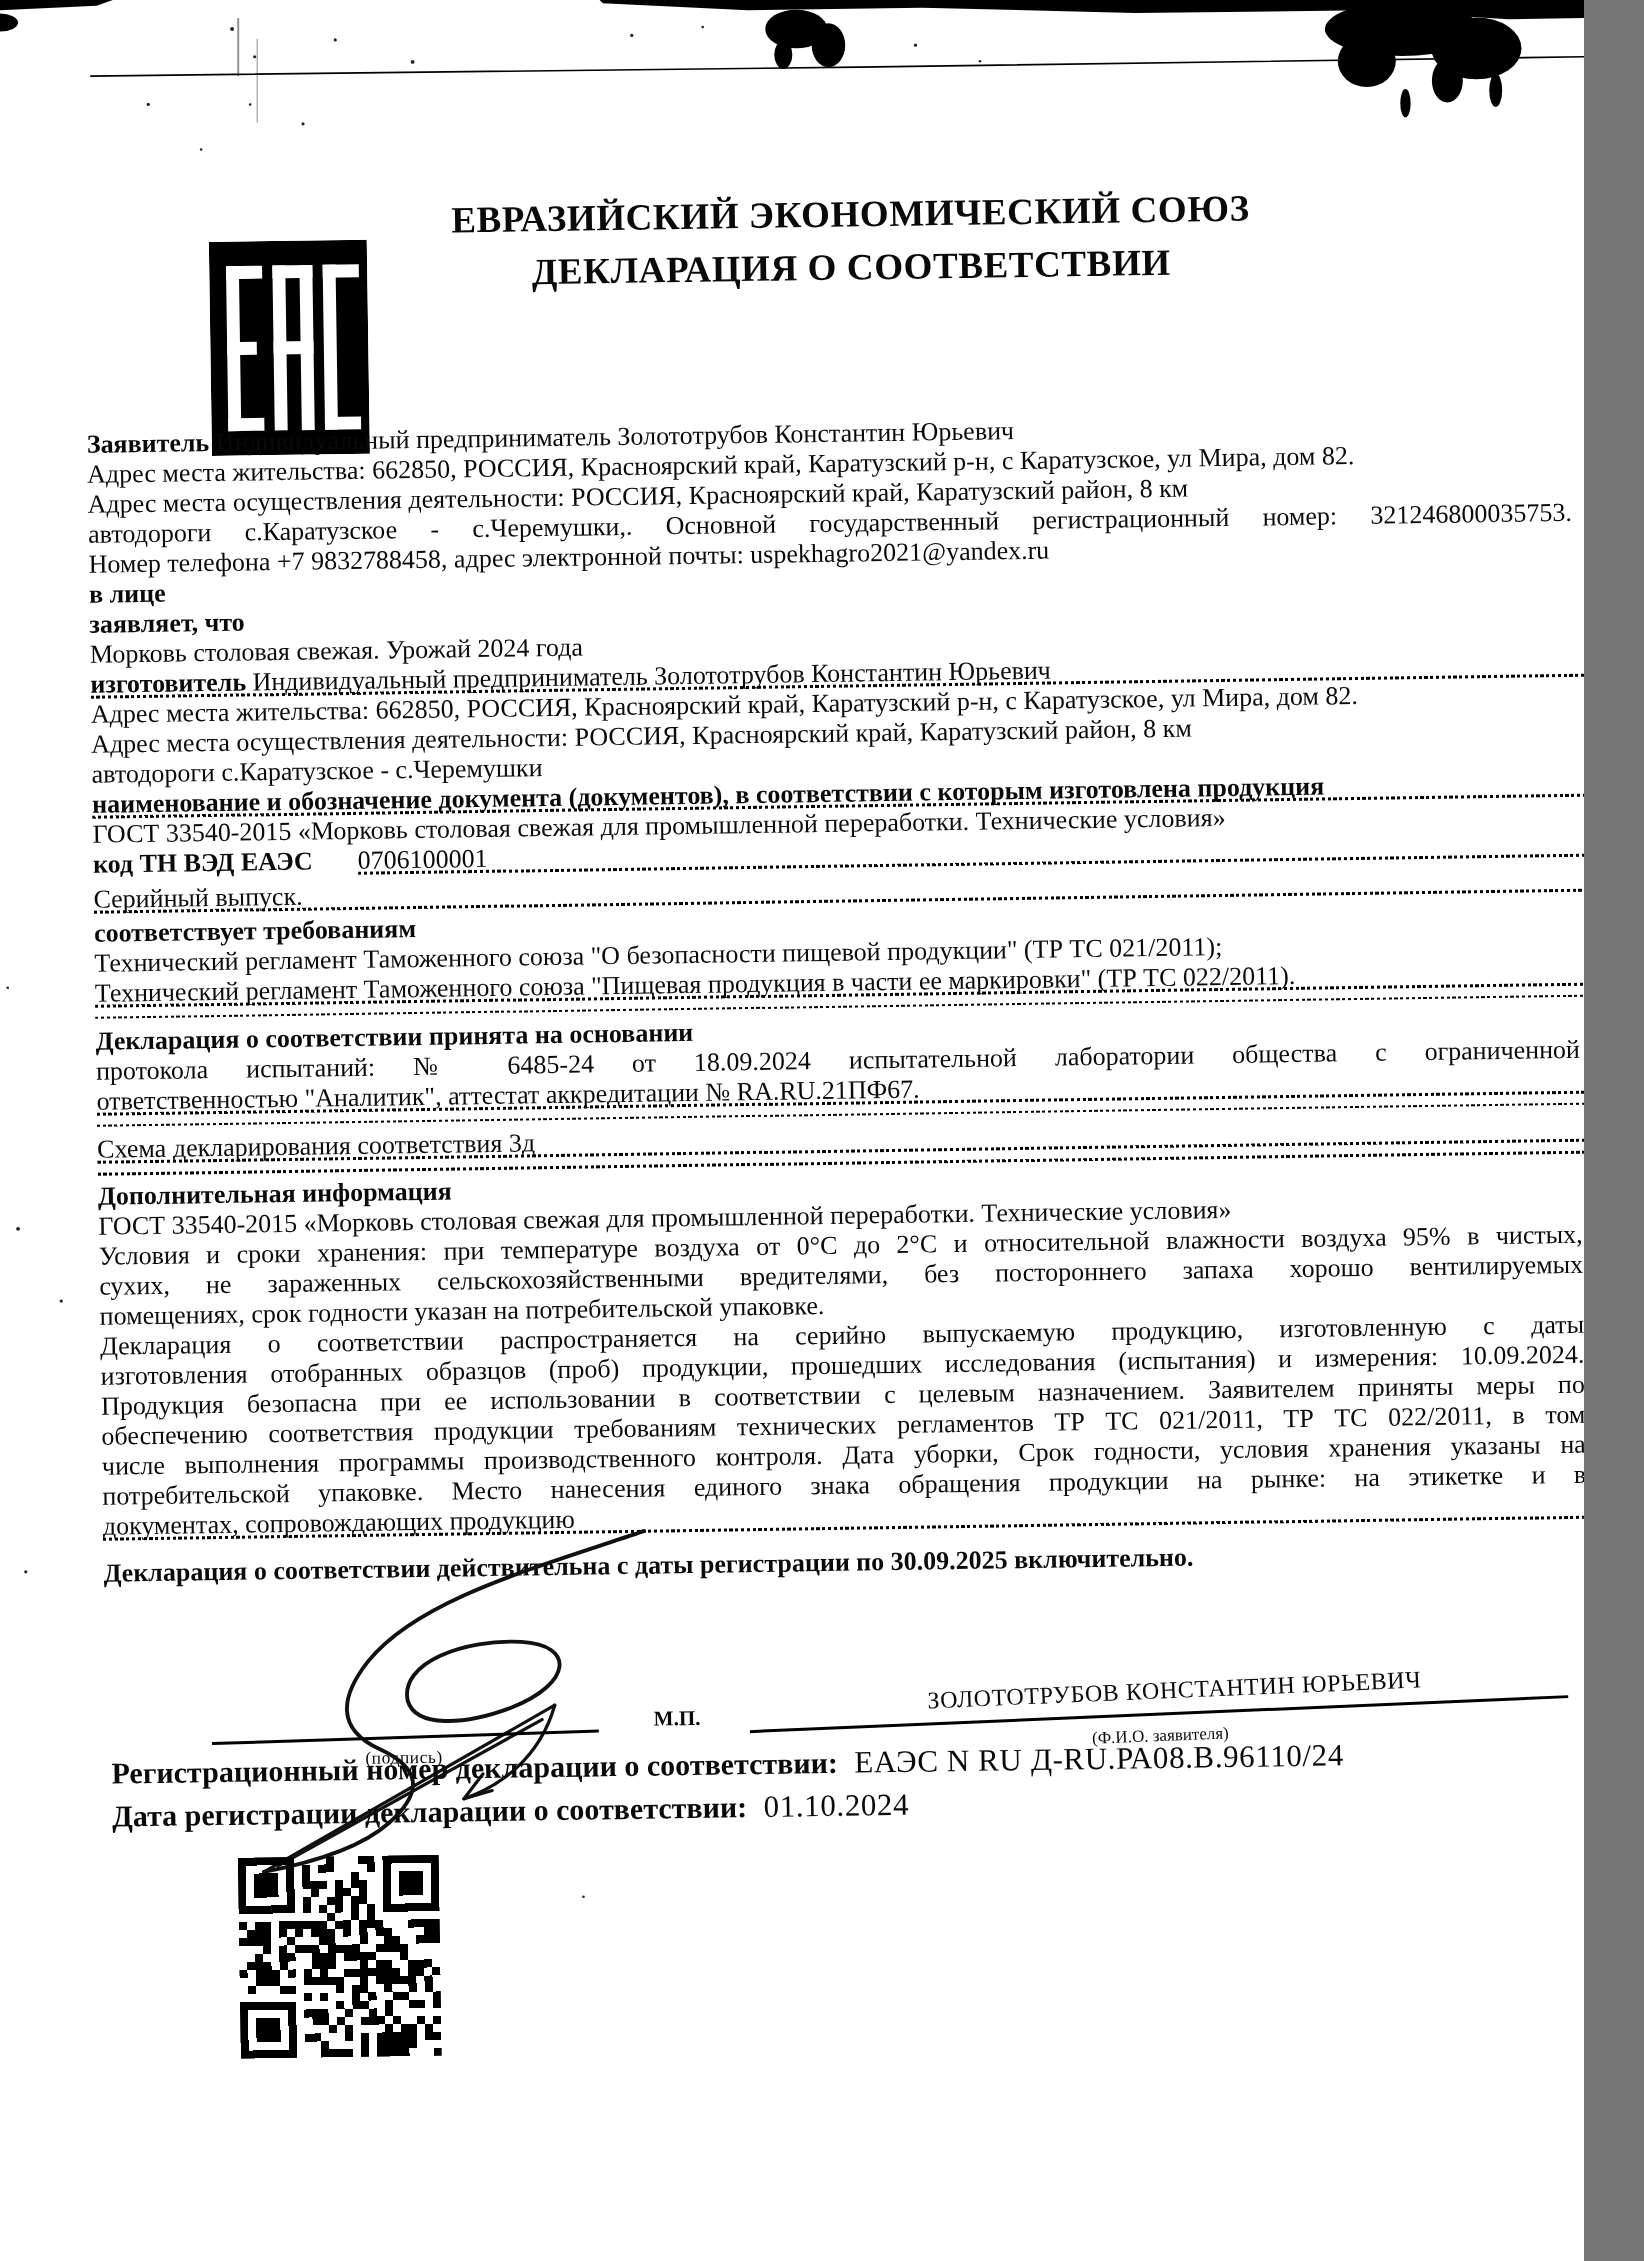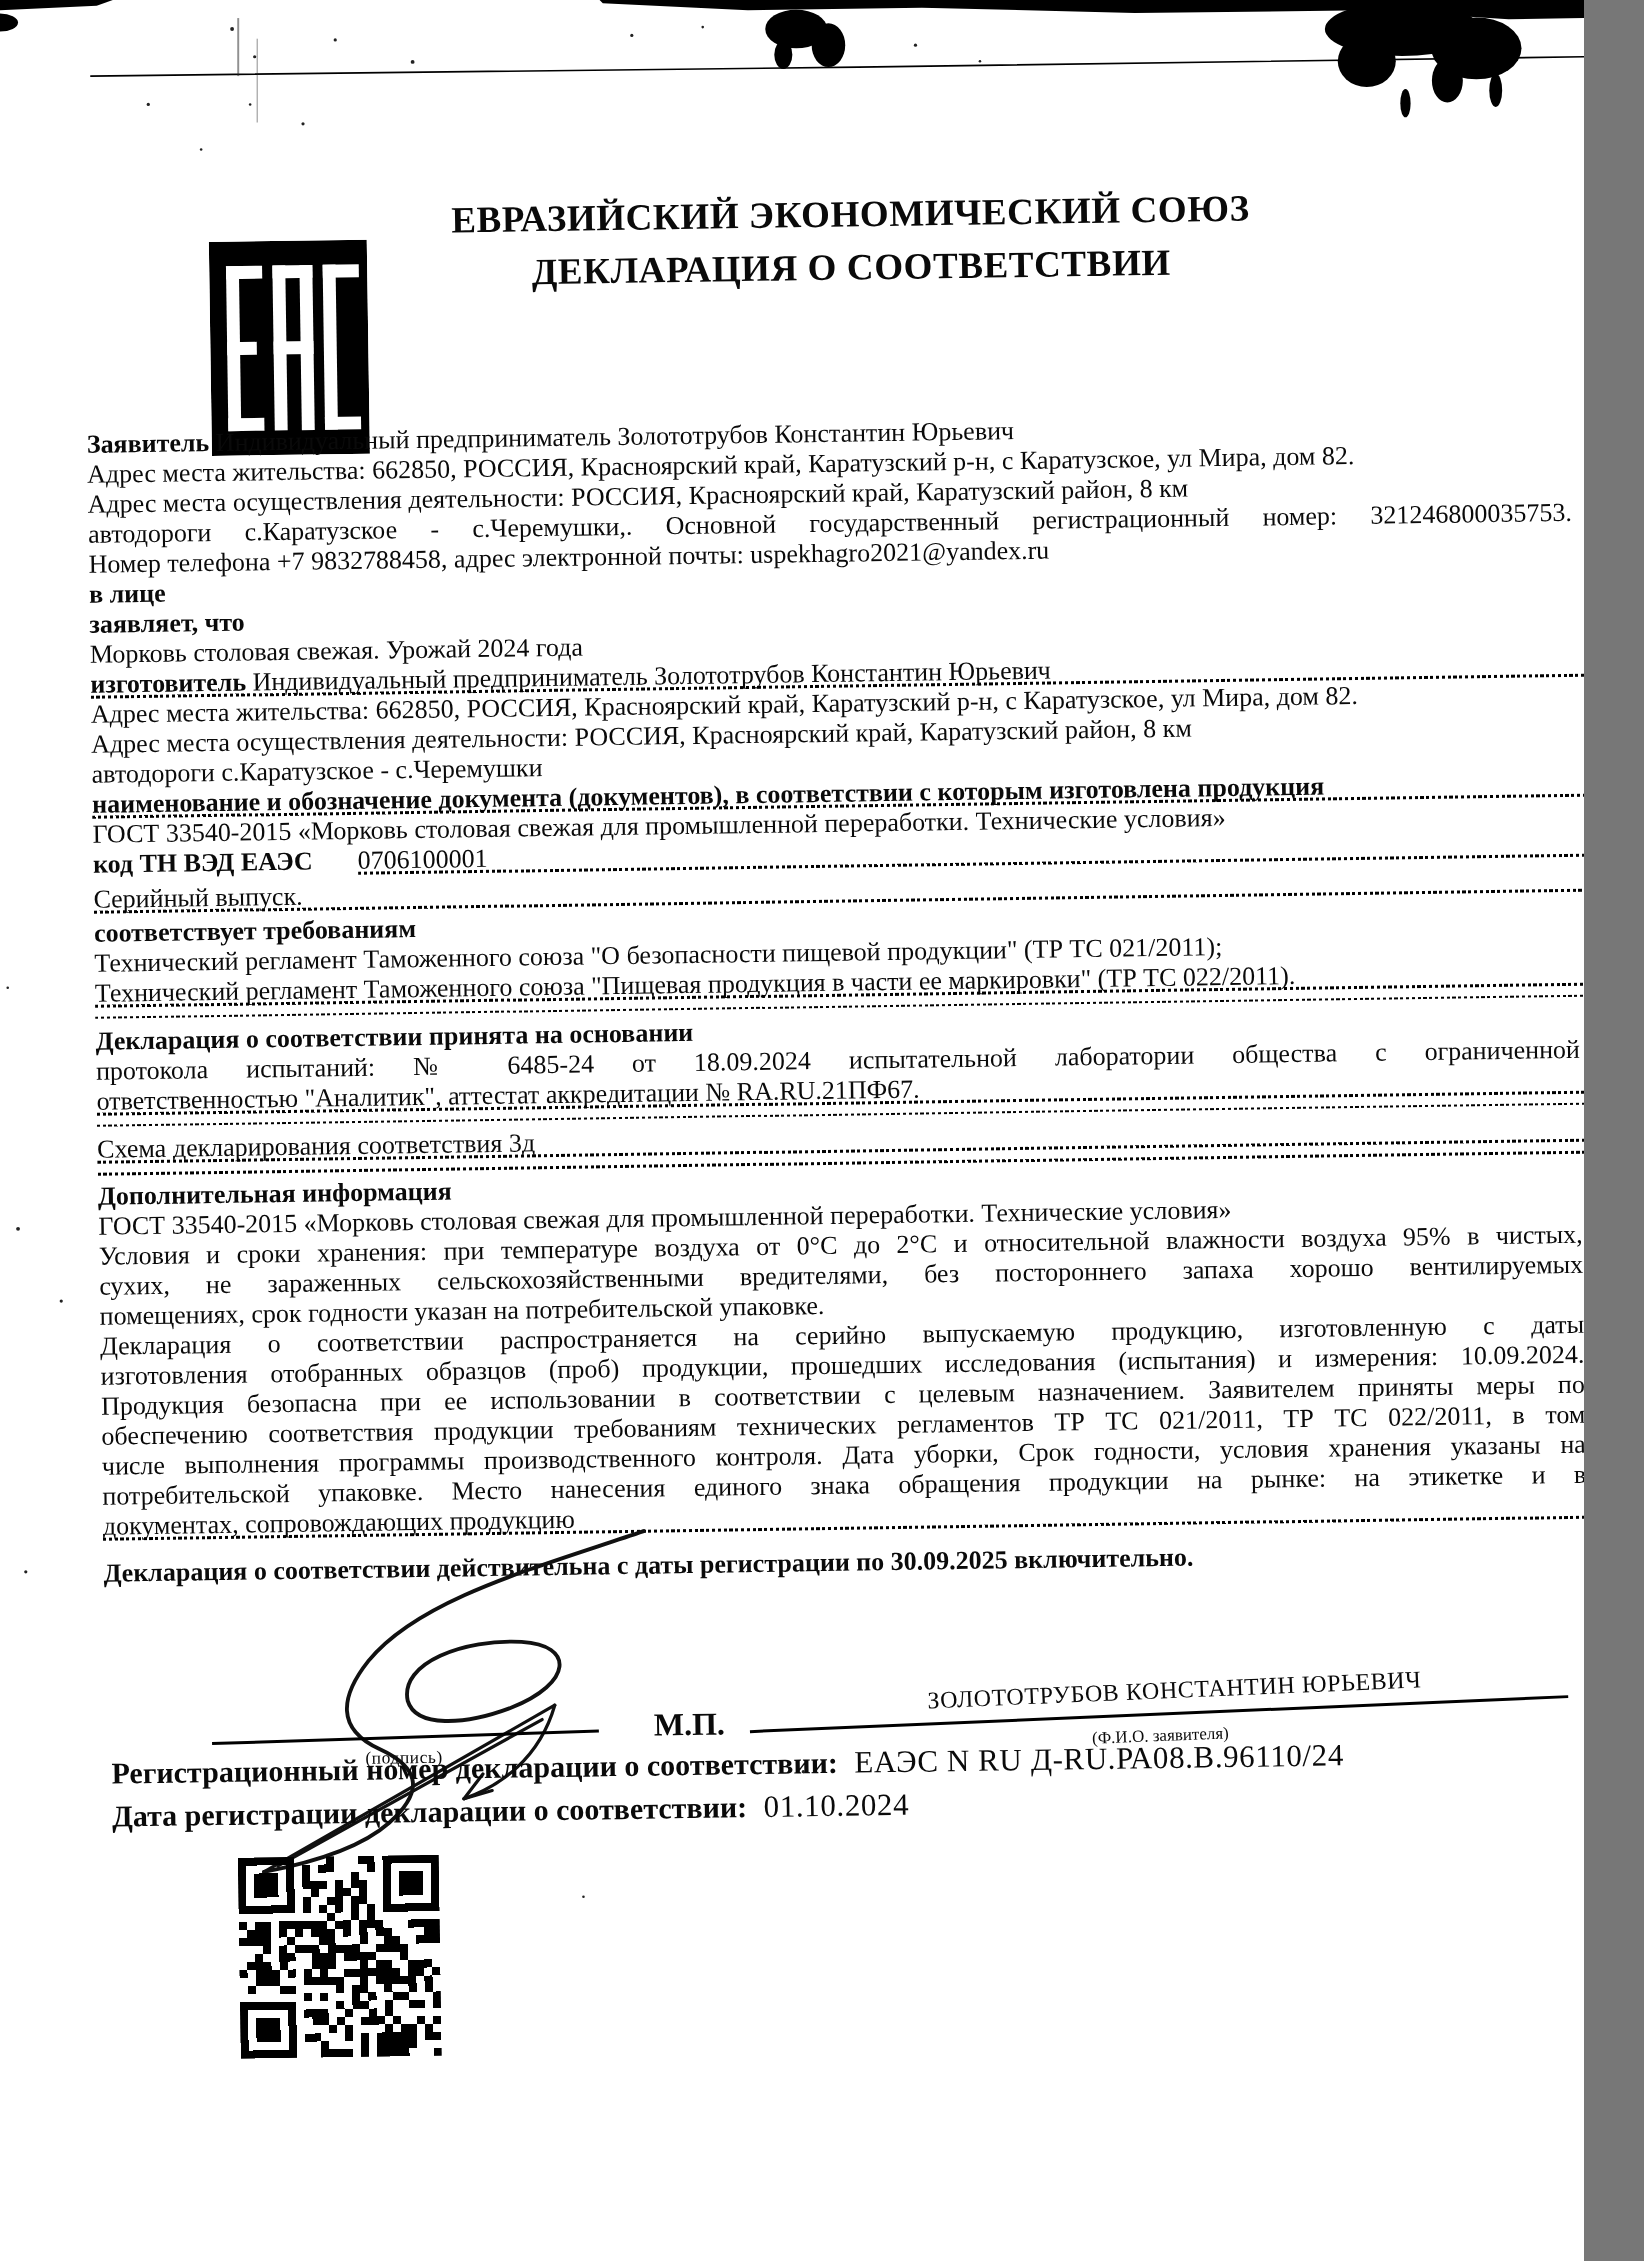--- a/index.html
+++ b/index.html
@@ -57,21 +57,21 @@
   }
   
   .sig-svg{position:absolute;left:77px;top:1509px;}
   .sign-line-left{
     position:absolute;left:203px;top:1733px;width:387px;height:2.6px;background:#000;
     transform:rotate(-1deg);transform-origin:left center;
   }
   .sign-label{
     position:absolute;left:356px;top:1741px;font-size:17.4px;letter-spacing:0.6px;
   }
-  .mp-label{position:absolute;left:645px;top:1704px;font-size:32px;font-weight:bold;}
+  .mp-label{position:absolute;left:645px;top:1704px;font-size:21px;font-weight:bold;}
   .fio-name{
     position:absolute;left:919px;top:1689px;font-size:24px;letter-spacing:0.6px;white-space:nowrap;
     transform:rotate(-1.6deg);transform-origin:left center;
   }
   .sign-line-right{
     position:absolute;left:741px;top:1729px;width:819px;height:2.6px;background:#000;
     transform:rotate(-1.6deg);transform-origin:left center;
   }
   .fio-label{
     position:absolute;left:1083px;top:1731px;font-size:17px;

